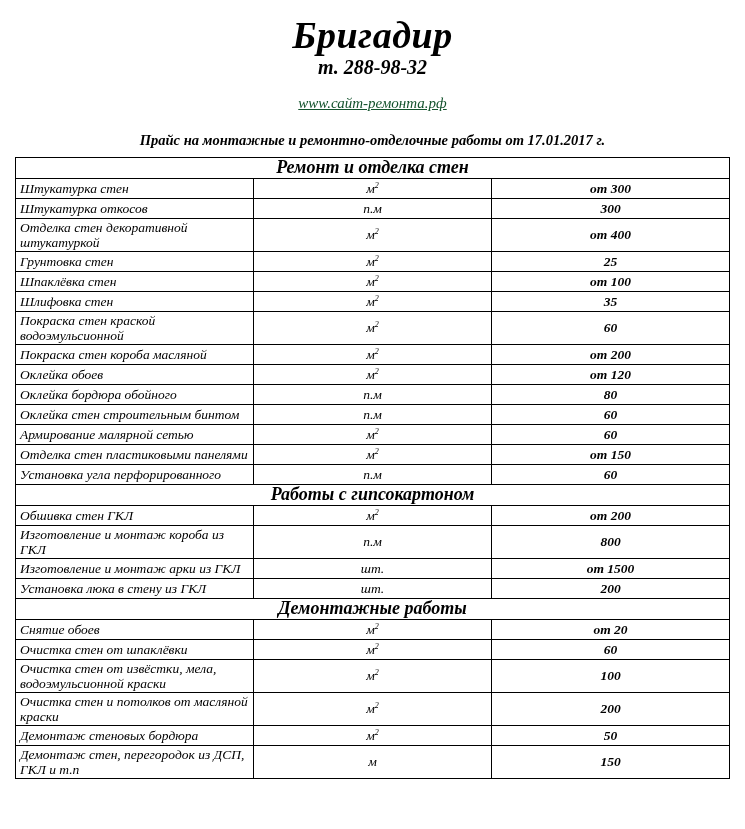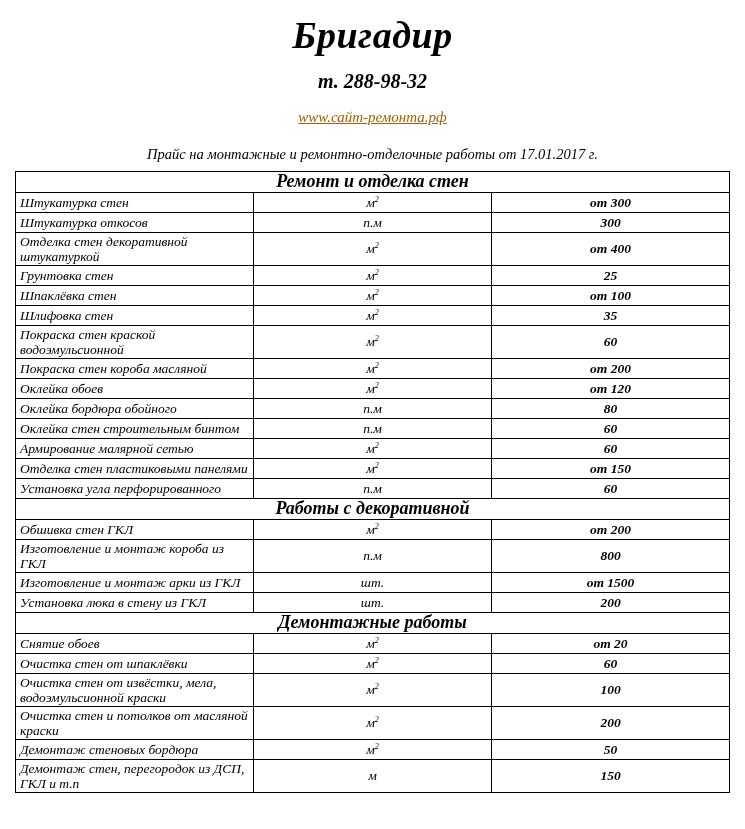--- a/index.html
+++ b/index.html
@@ -32,38 +32,37 @@
     font-size: 38px;
     letter-spacing: 0.5px;
     line-height: 1.05;
     margin: 0;
   }
   .phone {
     font-family: "Liberation Serif", serif;
     font-style: italic;
     font-weight: bold;
     font-size: 20px;
-    margin-top: 14px;
   }
   .site {
     margin-top: 16px;
     font-family: "Liberation Serif", serif;
     font-style: italic;
     font-size: 15px;
-    color: #a16207;
+    color: #14532d;
     text-decoration: underline;
     cursor: pointer;
     display: inline-block;
   }
   .subtitle {
     margin-top: 20px;
     margin-bottom: 8px;
     font-family: "Liberation Serif", serif;
     font-style: italic;
-    font-weight: normal;
+    font-weight: bold;
     font-size: 14.5px;
     text-align: center;
   }
   table.price {
     border-collapse: collapse;
     width: 715px;
     margin: 0 auto;
     table-layout: fixed;
   }
   table.price td {
@@ -187,21 +186,21 @@
           <td class="name">Отделка стен пластиковыми панелями</td>
           <td class="unit">м<sup>2</sup></td>
           <td class="price">от 150</td>
         </tr>
         <tr>
           <td class="name">Установка угла перфорированного</td>
           <td class="unit">п.м</td>
           <td class="price">60</td>
         </tr>
         <tr class="section">
-          <td colspan="3">Работы с декоративной</td>
+          <td colspan="3">Работы с гипсокартоном</td>
         </tr>
         <tr>
           <td class="name">Обшивка стен ГКЛ</td>
           <td class="unit">м<sup>2</sup></td>
           <td class="price">от 200</td>
         </tr>
         <tr>
           <td class="name">Изготовление и монтаж короба из ГКЛ</td>
           <td class="unit">п.м</td>
           <td class="price">800</td>

